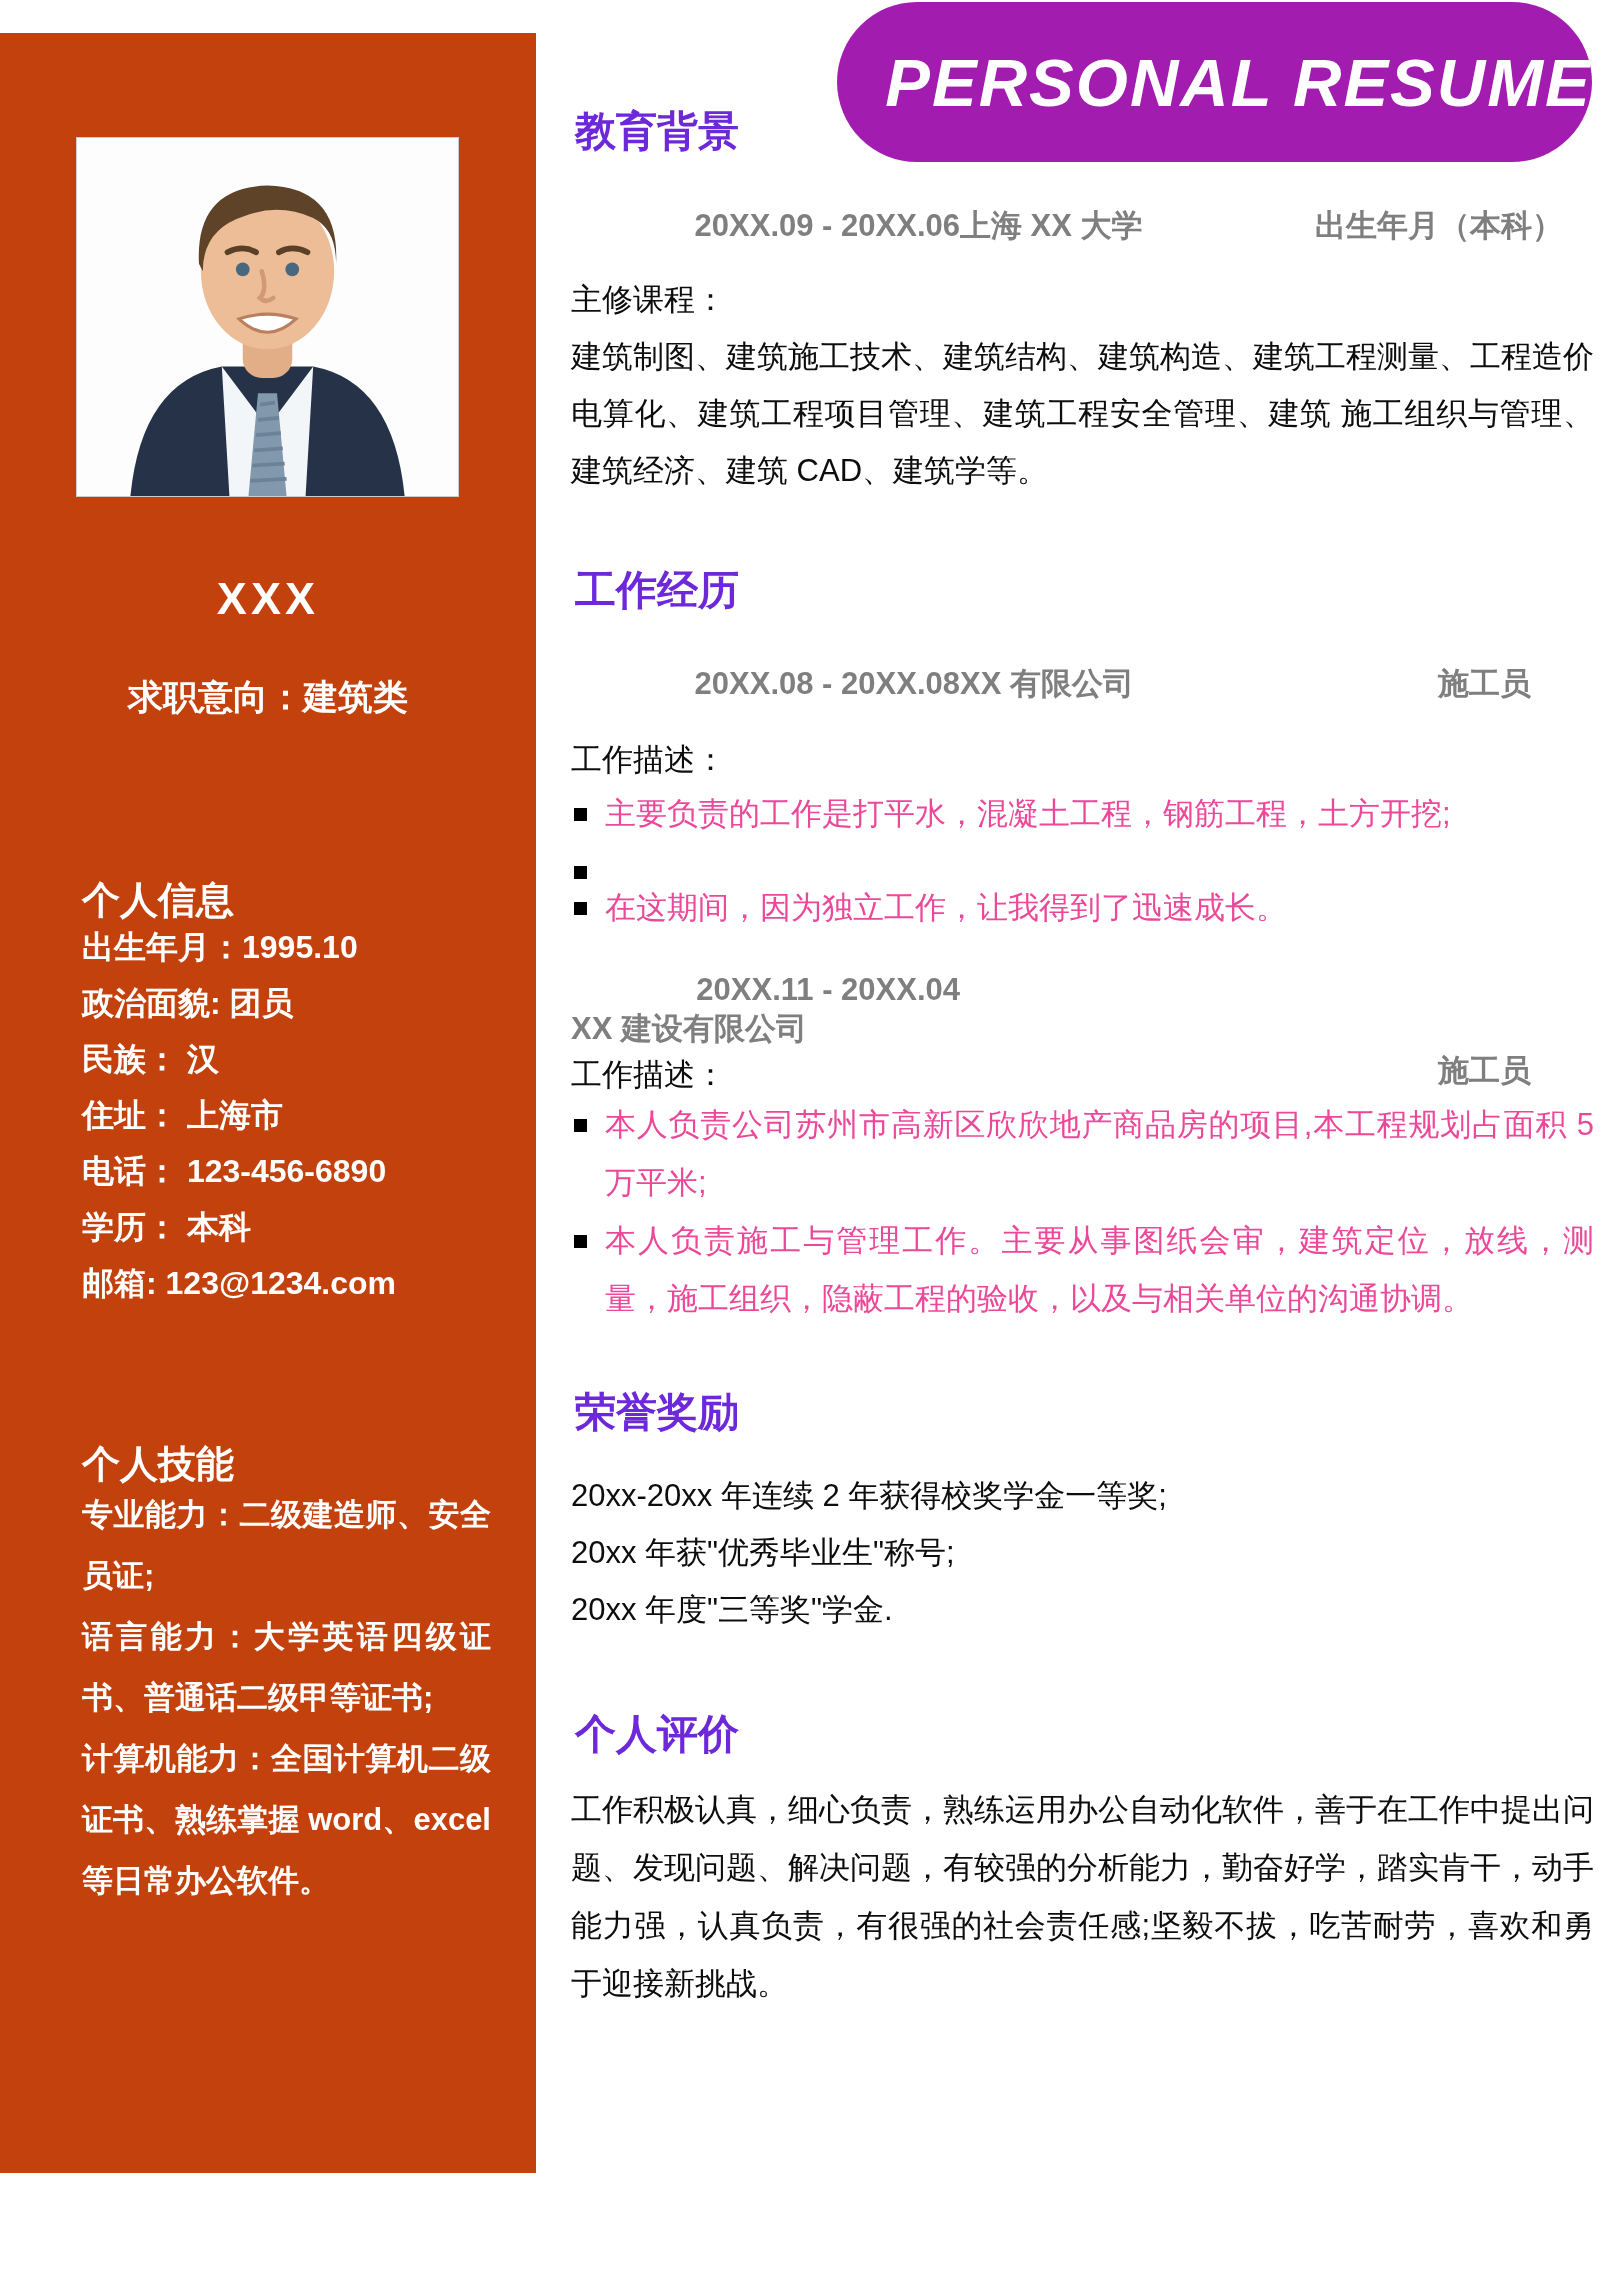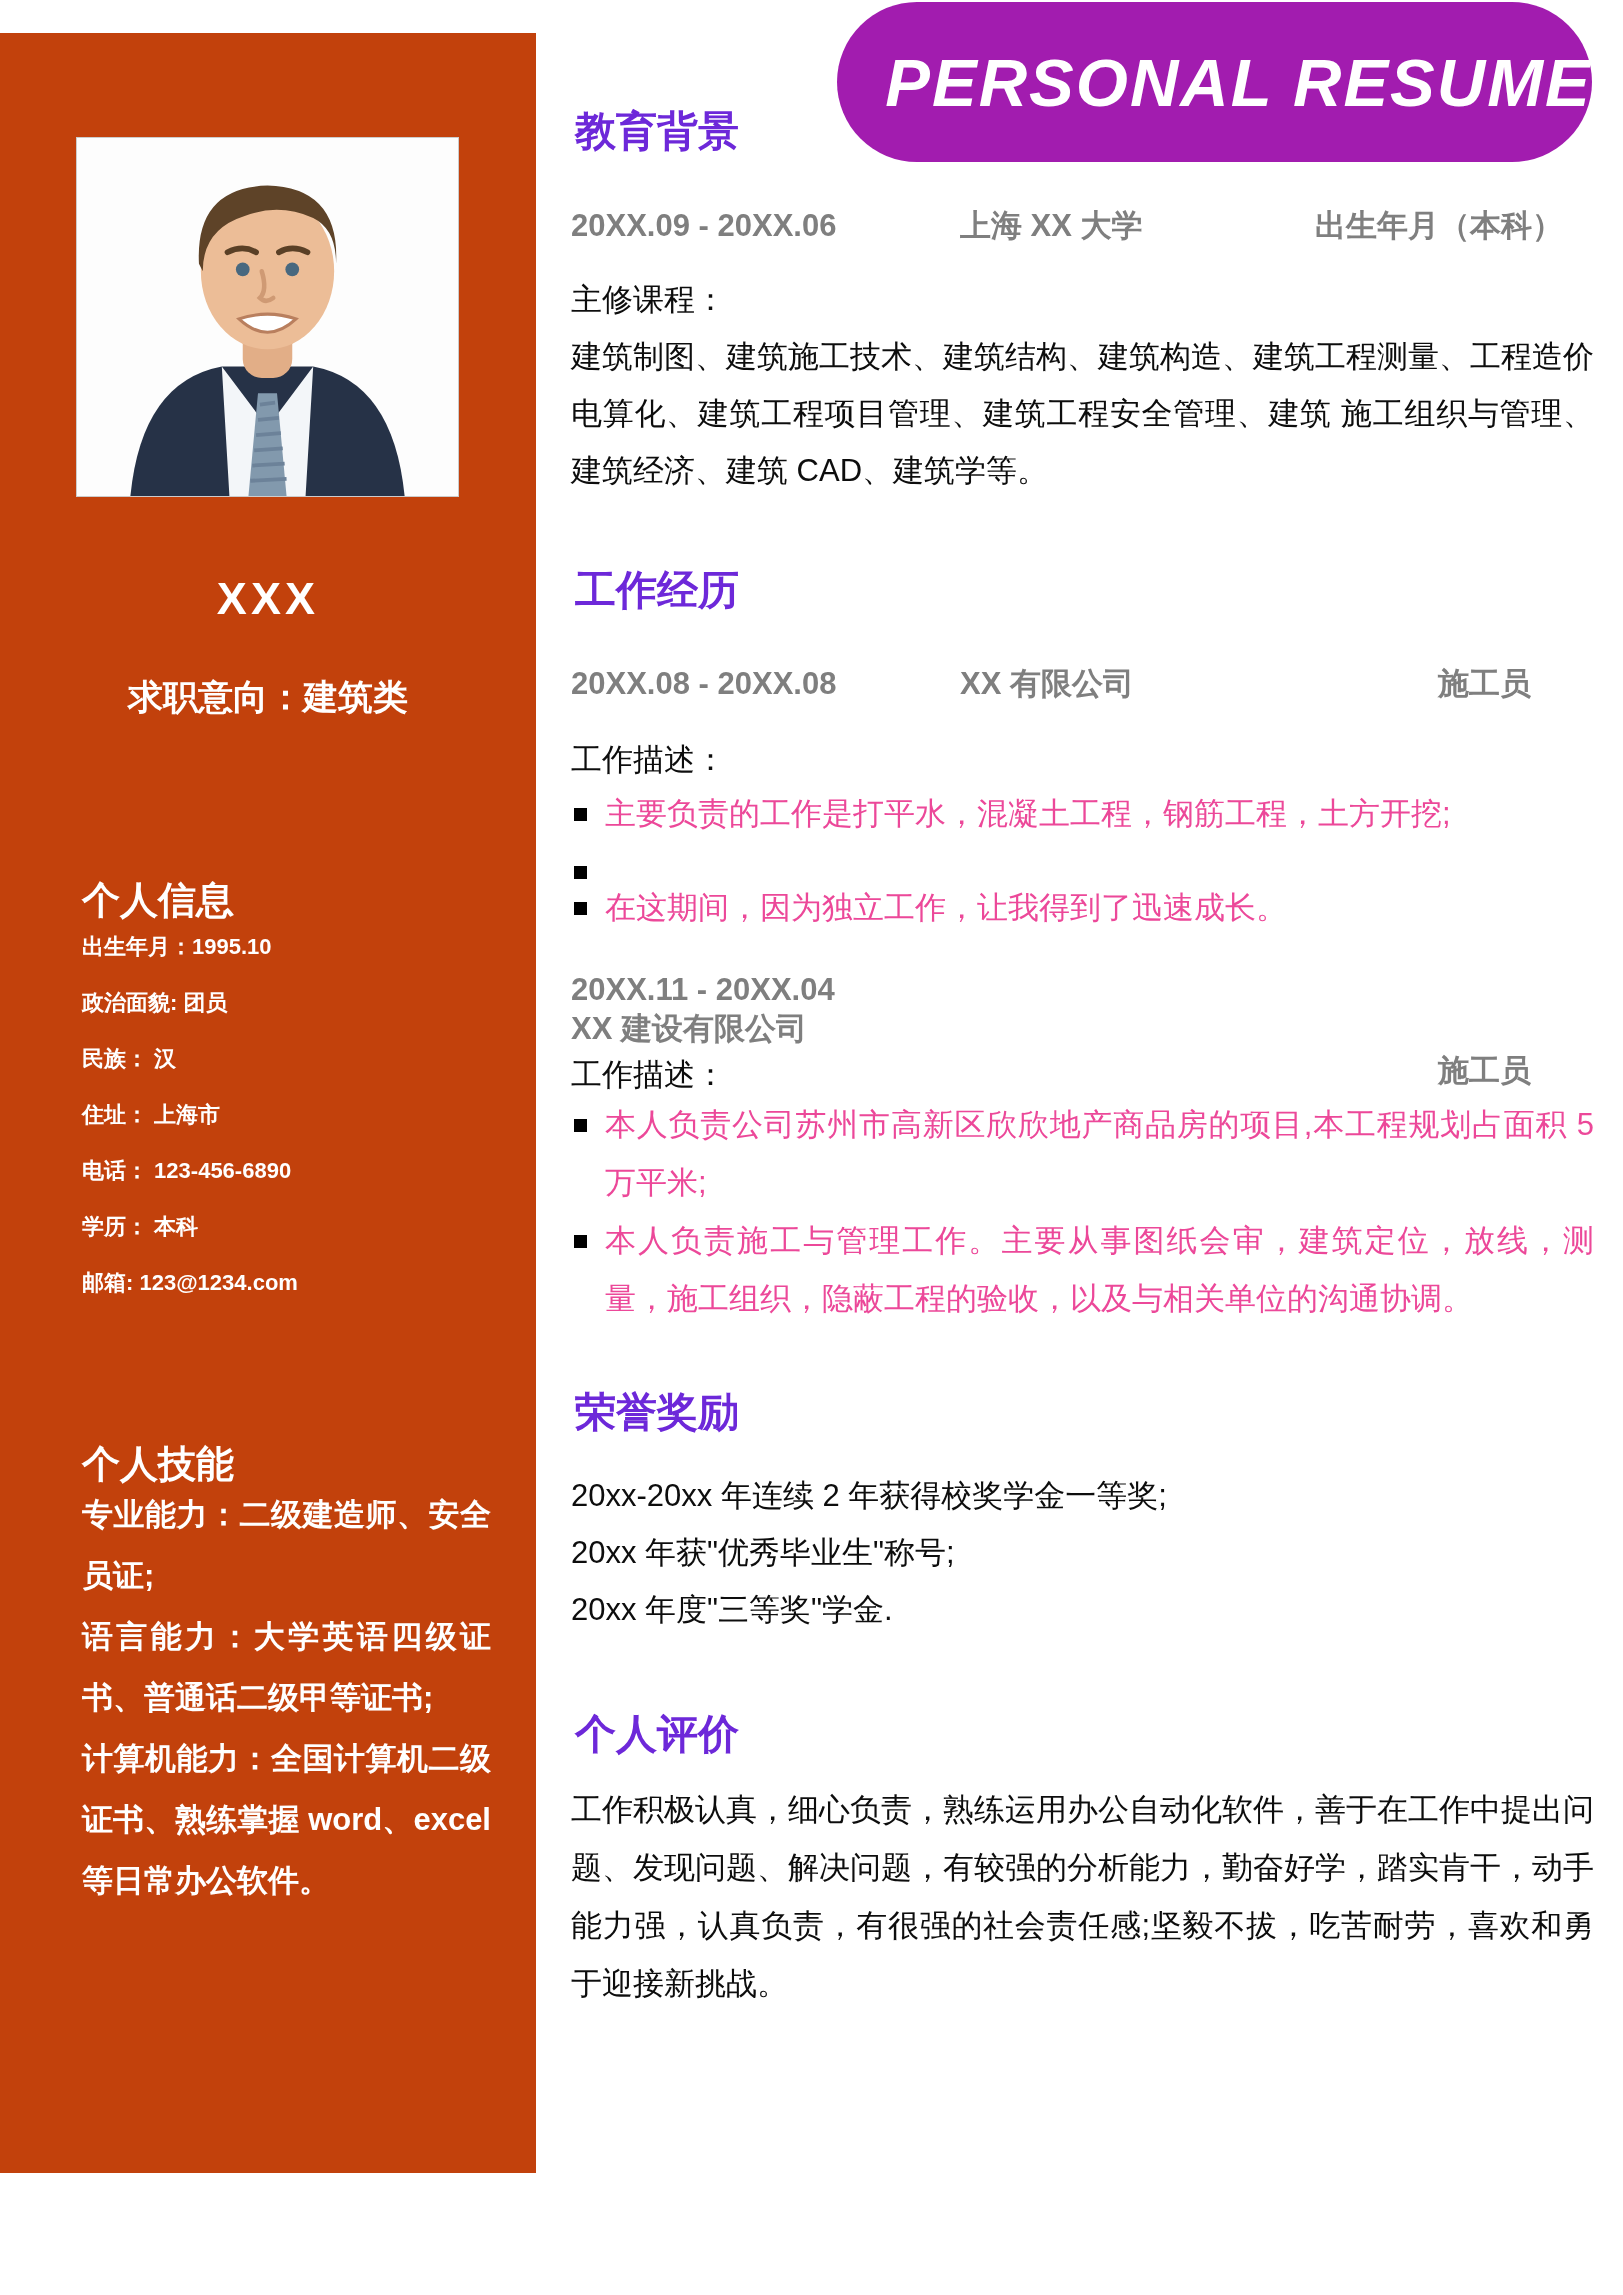--- a/index.html
+++ b/index.html
@@ -10,39 +10,39 @@
   .photo-box{position:absolute;left:76px;top:104px;width:383px;height:360px;background:#fdfdfd;
              border:1.4px solid #cccccc;box-sizing:border-box;overflow:hidden;}
   .photo-box svg{width:100%;height:100%;display:block;}
   .side-name{position:absolute;left:0;top:540px;width:100%;text-align:center;color:#ffffff;
              font-size:45px;font-weight:bold;letter-spacing:4.1px;}
   .side-objective{position:absolute;left:0;top:641px;width:100%;text-align:center;color:#ffffff;
                   font-size:35px;font-weight:bold;}
   .side-sec-title{position:absolute;left:82px;color:#ffffff;font-size:38px;font-weight:bold;}
   .side-info-title{top:810px;}
   .side-info-list{position:absolute;left:82px;top:886px;width:409px;color:#ffffff;
-                  font-size:22px;font-weight:bold;line-height:56px;}
+                  font-size:32px;font-weight:bold;line-height:56px;}
   .side-skills-title{top:1374px;}
   .side-skills-list{position:absolute;left:82px;top:1451px;width:409px;color:#ffffff;
                     font-size:31px;font-weight:bold;line-height:61px;text-align:justify;}
   .side-skills-list p{margin:0;}
   
   .banner{position:absolute;left:837px;top:2px;width:755px;height:160px;background:#a21caf;
           border-radius:80px;display:flex;align-items:center;justify-content:center;}
   .banner span{color:#ffffff;font-size:67px;font-weight:bold;font-style:italic;
                letter-spacing:2px;padding-left:48px;white-space:nowrap;}
   
   .main{position:absolute;left:571px;top:0;width:1023px;}
   .sec-title{position:absolute;color:#6d28d9;font-size:41px;font-weight:bold;margin:4px;}
   .t-edu{top:100px;left:0;}
   .t-work{top:559px;left:0;}
   .t-honor{top:1381px;left:0;}
   .t-eval{top:1703px;left:0;}
   .gray-row{position:absolute;left:0;width:1023px;display:flex;align-items:baseline;
-            color:#7F7F7F;font-size:31px;font-weight:bold;}
+            color:#7F7F7F;font-size:31px;font-weight:bold;text-align:right;}
   .gray-row .period{width:389px;flex:none;}
   .gray-row .right{margin-left:auto;}
   .r-edu{top:205px;}
   .r-edu .right{padding-right:31px;}
   .r-job1{top:663px;}
   .r-job2{top:972px;flex-direction:column;}
   .r-job1 .right,.r-job2 .right{padding-right:63px;}
   .body-block{position:absolute;left:0;width:1023px;color:#0d0d0d;font-size:31px;
               line-height:57px;text-align:justify;}
   .body-block p{margin:0;}

